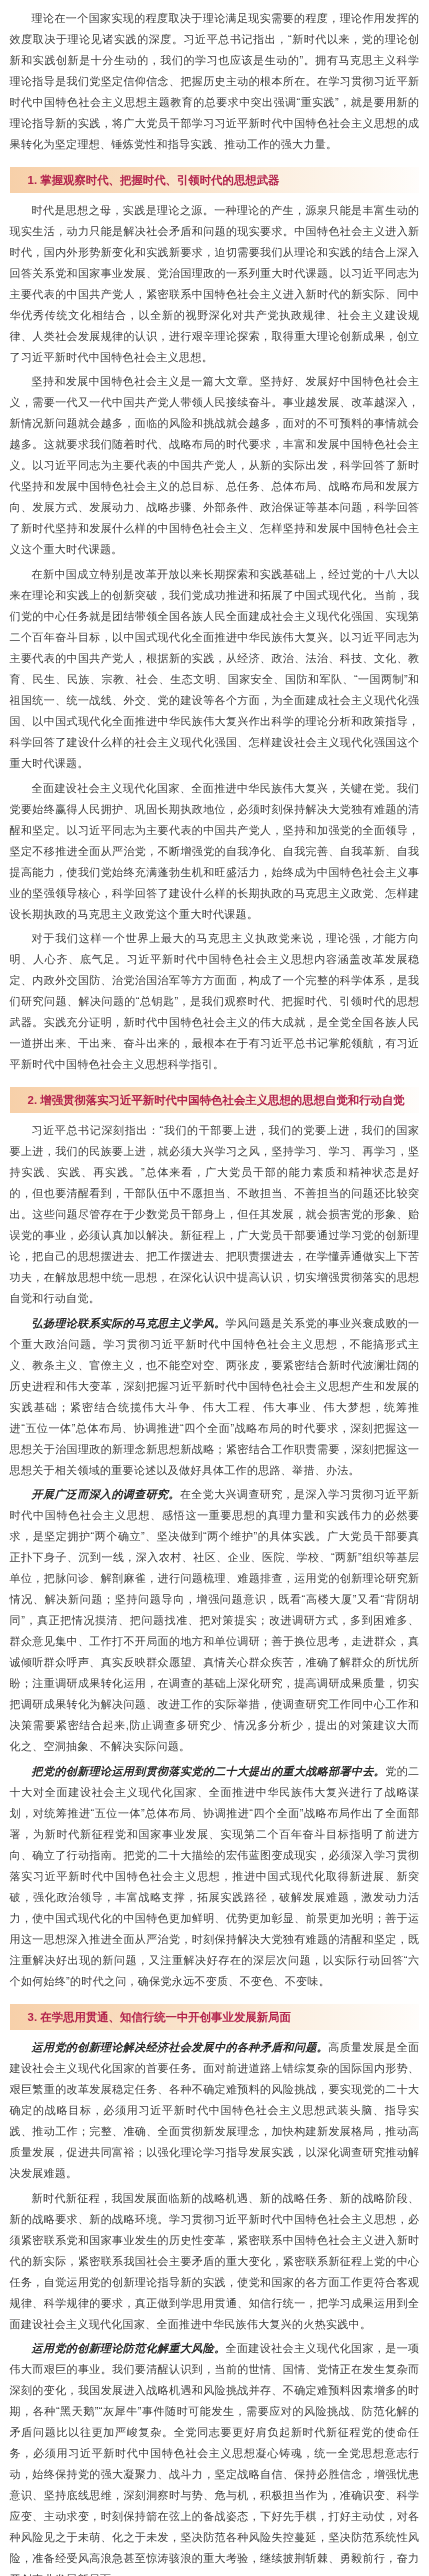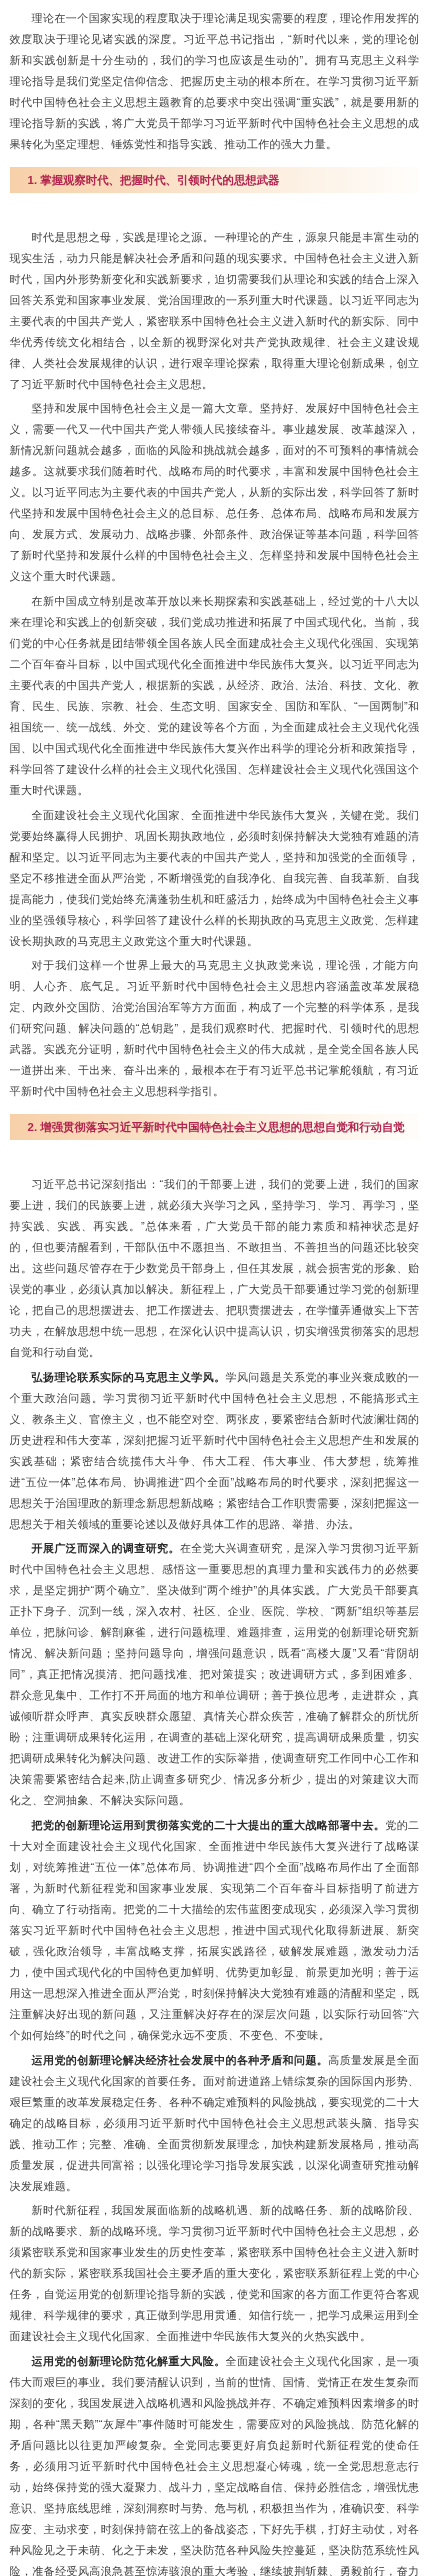--- a/index.html
+++ b/index.html
@@ -16,23 +16,24 @@
     line-height: 21px;
     color: #3d3d3d;
     text-align: justify;
     text-indent: 2em;
     margin: 0 0 3.6px 0;
     letter-spacing: 0.3px;
   }
   p.body .lead {
     font-weight: bold;
     color: #2b2b2b;
+    font-style: italic;
   }
   .section-header {
-    margin: 12px 0 34px 0;
+    margin: 12px 0 7px 0;
     height: 26px;
     line-height: 26px;
     background: linear-gradient(90deg, #f7d0a9 0%, #f9ddc0 30%, #fcefe0 65%, #fffdfb 100%);
     padding-left: 18px;
     font-size: 11.4px;
     font-weight: bold;
     color: #b3254e;
     white-space: nowrap;
     overflow: hidden;
   }
@@ -61,20 +62,23 @@
   <p class="body"><span class="lead"></span><span>对于我们这样一个世界上最大的马克思主义执政党来说，理论强，才能方向明、人心齐、底气足。习近平新时代中国特色社会主义思想内容涵盖改革发展稳定、内政外交国防、治党治国治军等方方面面，构成了一个完整的科学体系，是我们研究问题、解决问题的“总钥匙”，是我们观察时代、把握时代、引领时代的思想武器。实践充分证明，新时代中国特色社会主义的伟大成就，是全党全国各族人民一道拼出来、干出来、奋斗出来的，最根本在于有习近平总书记掌舵领航，有习近平新时代中国特色社会主义思想科学指引。</span></p>
 
   <div class="section-header">
     <span>2. 增强贯彻落实习近平新时代中国特色社会主义思想的思想自觉和行动自觉</span>
   </div>
   <p class="body"><span class="lead"></span><span>习近平总书记深刻指出：“我们的干部要上进，我们的党要上进，我们的国家要上进，我们的民族要上进，就必须大兴学习之风，坚持学习、学习、再学习，坚持实践、实践、再实践。”总体来看，广大党员干部的能力素质和精神状态是好的，但也要清醒看到，干部队伍中不愿担当、不敢担当、不善担当的问题还比较突出。这些问题尽管存在于少数党员干部身上，但任其发展，就会损害党的形象、贻误党的事业，必须认真加以解决。新征程上，广大党员干部要通过学习党的创新理论，把自己的思想摆进去、把工作摆进去、把职责摆进去，在学懂弄通做实上下苦功夫，在解放思想中统一思想，在深化认识中提高认识，切实增强贯彻落实的思想自觉和行动自觉。</span></p>
   <p class="body"><span class="lead">弘扬理论联系实际的马克思主义学风。</span><span>学风问题是关系党的事业兴衰成败的一个重大政治问题。学习贯彻习近平新时代中国特色社会主义思想，不能搞形式主义、教条主义、官僚主义，也不能空对空、两张皮，要紧密结合新时代波澜壮阔的历史进程和伟大变革，深刻把握习近平新时代中国特色社会主义思想产生和发展的实践基础；紧密结合统揽伟大斗争、伟大工程、伟大事业、伟大梦想，统筹推进“五位一体”总体布局、协调推进“四个全面”战略布局的时代要求，深刻把握这一思想关于治国理政的新理念新思想新战略；紧密结合工作职责需要，深刻把握这一思想关于相关领域的重要论述以及做好具体工作的思路、举措、办法。</span></p>
   <p class="body"><span class="lead">开展广泛而深入的调查研究。</span><span>在全党大兴调查研究，是深入学习贯彻习近平新时代中国特色社会主义思想、感悟这一重要思想的真理力量和实践伟力的必然要求，是坚定拥护“两个确立”、坚决做到“两个维护”的具体实践。广大党员干部要真正扑下身子、沉到一线，深入农村、社区、企业、医院、学校、“两新”组织等基层单位，把脉问诊、解剖麻雀，进行问题梳理、难题排查，运用党的创新理论研究新情况、解决新问题；坚持问题导向，增强问题意识，既看“高楼大厦”又看“背阴胡同”，真正把情况摸清、把问题找准、把对策提实；改进调研方式，多到困难多、群众意见集中、工作打不开局面的地方和单位调研；善于换位思考，走进群众，真诚倾听群众呼声、真实反映群众愿望、真情关心群众疾苦，准确了解群众的所忧所盼；注重调研成果转化运用，在调查的基础上深化研究，提高调研成果质量，切实把调研成果转化为解决问题、改进工作的实际举措，使调查研究工作同中心工作和决策需要紧密结合起来,防止调查多研究少、情况多分析少，提出的对策建议大而化之、空洞抽象、不解决实际问题。</span></p>
   <p class="body"><span class="lead">把党的创新理论运用到贯彻落实党的二十大提出的重大战略部署中去。</span><span>党的二十大对全面建设社会主义现代化国家、全面推进中华民族伟大复兴进行了战略谋划，对统筹推进“五位一体”总体布局、协调推进“四个全面”战略布局作出了全面部署，为新时代新征程党和国家事业发展、实现第二个百年奋斗目标指明了前进方向、确立了行动指南。把党的二十大描绘的宏伟蓝图变成现实，必须深入学习贯彻落实习近平新时代中国特色社会主义思想，推进中国式现代化取得新进展、新突破，强化政治领导，丰富战略支撑，拓展实践路径，破解发展难题，激发动力活力，使中国式现代化的中国特色更加鲜明、优势更加彰显、前景更加光明；善于运用这一思想深入推进全面从严治党，时刻保持解决大党独有难题的清醒和坚定，既注重解决好出现的新问题，又注重解决好存在的深层次问题，以实际行动回答“六个如何始终”的时代之问，确保党永远不变质、不变色、不变味。</span></p>
 
+  <div class="section-header">
+    <span>3. 在学思用贯通、知信行统一中开创事业发展新局面</span>
+  </div>
   <p class="body"><span class="lead">运用党的创新理论解决经济社会发展中的各种矛盾和问题。</span><span>高质量发展是全面建设社会主义现代化国家的首要任务。面对前进道路上错综复杂的国际国内形势、艰巨繁重的改革发展稳定任务、各种不确定难预料的风险挑战，要实现党的二十大确定的战略目标，必须用习近平新时代中国特色社会主义思想武装头脑、指导实践、推动工作；完整、准确、全面贯彻新发展理念，加快构建新发展格局，推动高质量发展，促进共同富裕；以强化理论学习指导发展实践，以深化调查研究推动解决发展难题。</span></p>
   <p class="body"><span class="lead"></span><span>新时代新征程，我国发展面临新的战略机遇、新的战略任务、新的战略阶段、新的战略要求、新的战略环境。学习贯彻习近平新时代中国特色社会主义思想，必须紧密联系党和国家事业发生的历史性变革，紧密联系中国特色社会主义进入新时代的新实际，紧密联系我国社会主要矛盾的重大变化，紧密联系新征程上党的中心任务，自觉运用党的创新理论指导新的实践，使党和国家的各方面工作更符合客观规律、科学规律的要求，真正做到学思用贯通、知信行统一，把学习成果运用到全面建设社会主义现代化国家、全面推进中华民族伟大复兴的火热实践中。</span></p>
   <p class="body"><span class="lead">运用党的创新理论防范化解重大风险。</span><span>全面建设社会主义现代化国家，是一项伟大而艰巨的事业。我们要清醒认识到，当前的世情、国情、党情正在发生复杂而深刻的变化，我国发展进入战略机遇和风险挑战并存、不确定难预料因素增多的时期，各种“黑天鹅”“灰犀牛”事件随时可能发生，需要应对的风险挑战、防范化解的矛盾问题比以往更加严峻复杂。全党同志要更好肩负起新时代新征程党的使命任务，必须用习近平新时代中国特色社会主义思想凝心铸魂，统一全党思想意志行动，始终保持党的强大凝聚力、战斗力，坚定战略自信、保持必胜信念，增强忧患意识、坚持底线思维，深刻洞察时与势、危与机，积极担当作为，准确识变、科学应变、主动求变，时刻保持箭在弦上的备战姿态，下好先手棋，打好主动仗，对各种风险见之于未萌、化之于未发，坚决防范各种风险失控蔓延，坚决防范系统性风险，准备经受风高浪急甚至惊涛骇浪的重大考验，继续披荆斩棘、勇毅前行，奋力开创事业发展新局面。</span></p>
 
   <div class="footer">
     <span class="footer-label">作者</span><span>｜</span><span>肖贵清，北京市习近平新时代中国特色社会主义思想研究中心特约研究员</span>
   </div>
 
 </div>
 

